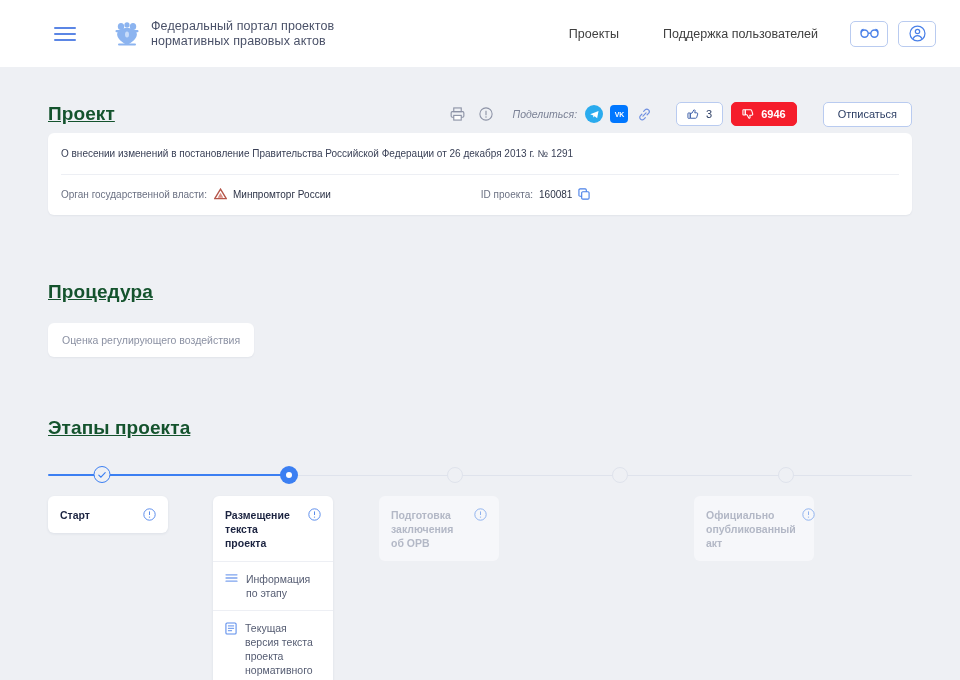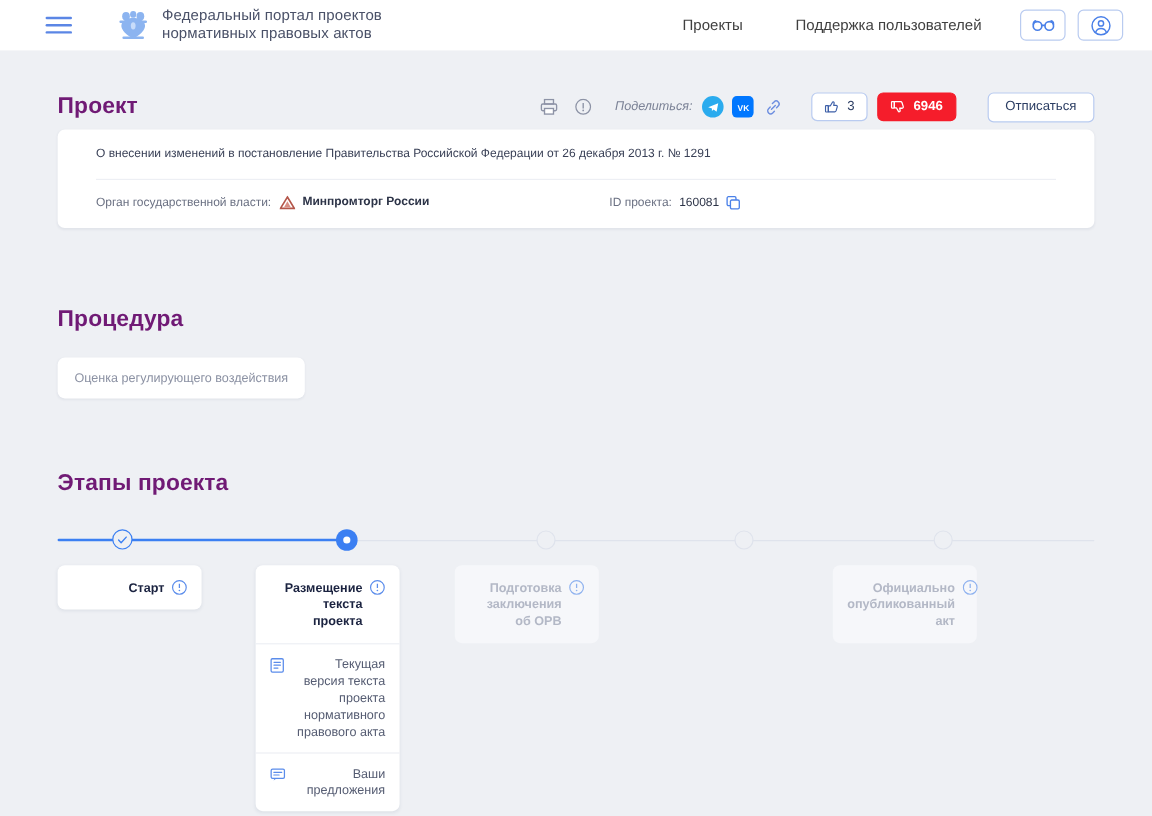--- a/index.html
+++ b/index.html
@@ -13,25 +13,25 @@
 
   body {
     font-family: "Liberation Sans", sans-serif;
     background: #eef0f4;
     color: #1b1f3b;
     -webkit-font-smoothing: antialiased;
   }
 
   
   .topbar {
-    height: 42px;
+    height: 67px;
     background: #ffffff;
     display: flex;
     align-items: center;
-    padding: 0 24px 0 38px;
+    padding: 0 24px 0 54px;
     position: relative;
   }
 
   .burger {
     width: 22px;
     height: 14px;
     display: flex;
     flex-direction: column;
     justify-content: space-between;
     cursor: pointer;
@@ -92,22 +92,23 @@
   }
 
   
   .page {
     padding: 0 48px;
   }
 
   .section-title {
     font-size: 19px;
     font-weight: bold;
-    color: #701a75;
+    color: #14532d;
     letter-spacing: .1px;
+    text-decoration: underline;
   }
 
   
   .project-head {
     display: flex;
     align-items: center;
     padding-top: 36px;
     height: 58px;
   }
   .head-tools {
@@ -181,44 +182,43 @@
   }
 
   
   .card {
     background: #fff;
     border-radius: 6px;
     box-shadow: 0 1px 2px rgba(30,50,90,.06);
   }
   .info-card {
     margin-top: 8px;
-    padding: 0 32px;
+    padding: 0 13px;
   }
   .info-row-1 {
     font-size: 10px;
     color: #3a4157;
     padding: 14px 0 13px;
     border-bottom: 1px solid #edeff4;
     line-height: 14px;
   }
   .info-row-2 {
     display: flex;
     align-items: center;
     padding: 13px 0 15px;
     font-size: 10px;
     color: #3a4157;
   }
   .authority-label { color: #6b7183; }
   .authority-name {
     display: flex;
-    align-items: flex-start;
+    align-items: center;
     gap: 6px;
     margin-left: 7px;
     color: #2c3347;
-    font-weight: bold;
   }
   .tri-logo { width: 13px; height: 12px; }
   .project-id {
     margin-left: 150px;
     display: flex;
     align-items: flex-end;
     gap: 6px;
   }
   .project-id .lbl { color: #6b7183; }
   .project-id .val { color: #2c3347; }
@@ -291,21 +291,20 @@
   .stage-row {
     position: relative;
     margin-top: 11px;
     height: 180px;
   }
   .stage {
     position: absolute;
     top: 0;
     width: 120px;
     border-radius: 6px;
-    text-align: right;
   }
   .stage.active, .stage.done {
     background: #fff;
     box-shadow: 0 1px 3px rgba(30,50,90,.08);
   }
   .stage.pending {
     background: #f6f7fa;
   }
   .stage-head {
     display: flex;
@@ -529,20 +528,26 @@
         <div class="stage-head">
           <div class="stage-title">Размещение текста проекта</div>
           <svg class="stage-info-icon" width="13" height="13" viewBox="0 0 16 16">
             <circle cx="8" cy="8" r="7" fill="none" stroke="#5a8ceb" stroke-width="1.2"></circle>
             <path d="M8 4.2v4.4" stroke="#5a8ceb" stroke-width="1.3"></path>
             <circle cx="8" cy="11.2" r=".85" fill="#5a8ceb"></circle>
           </svg>
         </div>
         <div class="stage-body">
 
+          <div class="stage-item">
+            <svg class="mi-icon" width="13" height="10" viewBox="0 0 14 11">
+              <path d="M1 2h12M1 5.5h12M1 9h12" stroke="#7da3ee" stroke-width="1.5" stroke-linecap="round"></path>
+            </svg>
+            <span>Информация по этапу</span>
+          </div>
 
           <div class="stage-item">
             <svg class="mi-icon" width="12" height="13" viewBox="0 0 13 14">
               <rect x="1" y="1" width="11" height="12" rx="1.2" fill="none" stroke="#5a8ceb" stroke-width="1.15"></rect>
               <path d="M3.6 4.2h5.8M3.6 6.8h5.8M3.6 9.4h3.6" stroke="#5a8ceb" stroke-width="1.05" stroke-linecap="round"></path>
             </svg>
             <span>Текущая версия текста проекта нормативного правового акта</span>
           </div>
 
           <div class="stage-item">

